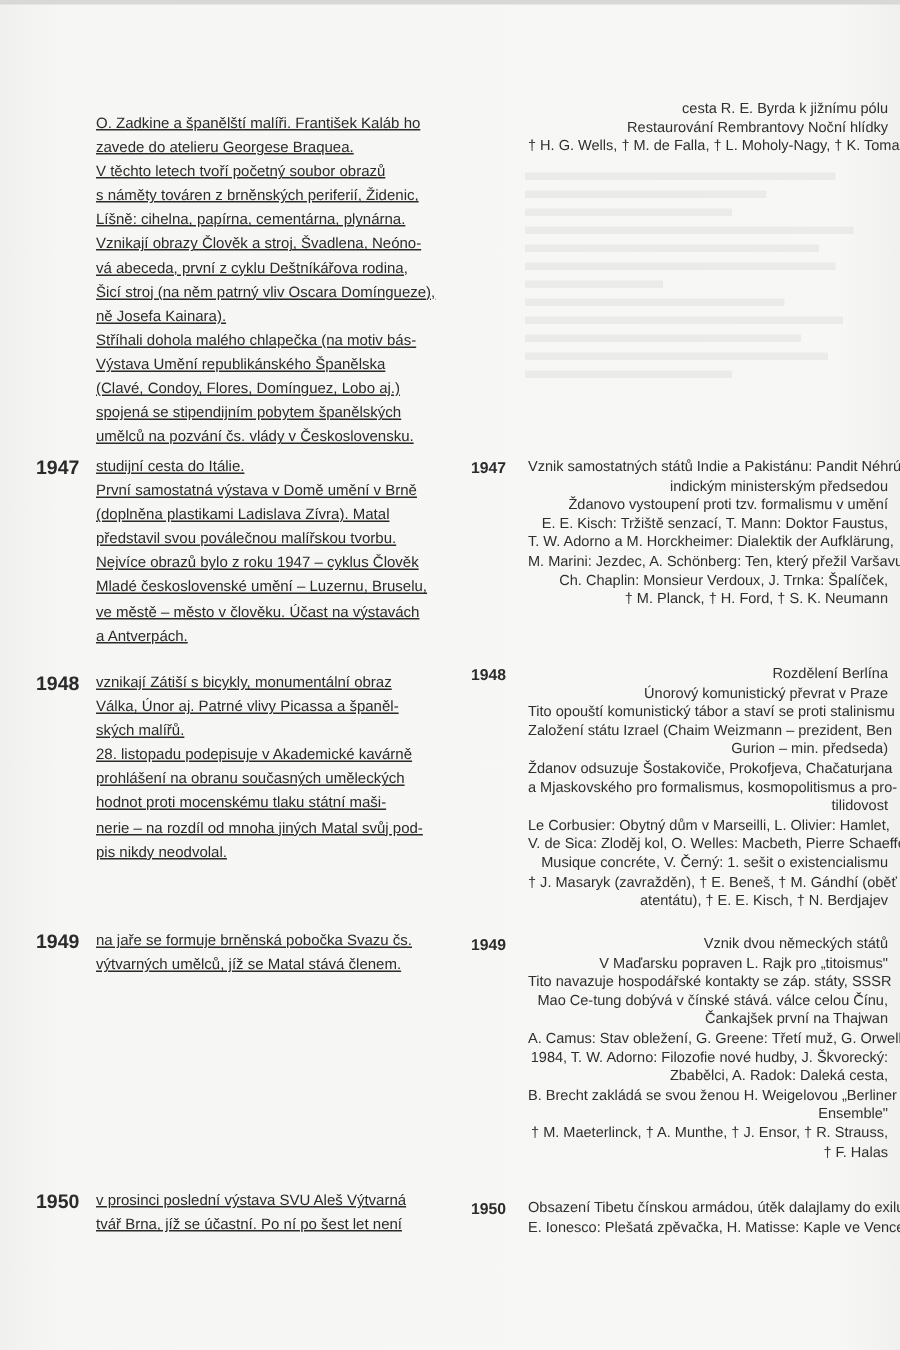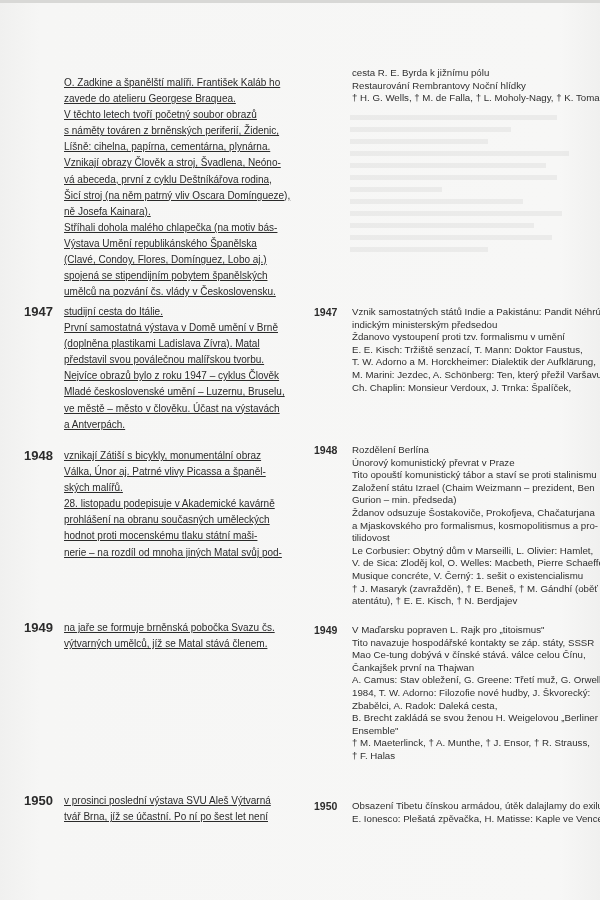--- a/index.html
+++ b/index.html
@@ -25,21 +25,21 @@
     .left-col .year { left: 0; }
     .left-col .text {
       position: absolute; left: 40px; width: 237px;
       font-size: 10px; line-height: 16.1px; color: #2b2b2b;
       text-align: justify;
       text-decoration: underline;
     }
     .right-col .year { font-size: 10.5px; line-height: 13px; left: 4px; }
     .right-col .text {
       position: absolute; left: 42px; width: 240px;
-      font-size: 9.7px; line-height: 12.6px; color: #2f2f2f;
+      font-size: 9.7px; line-height: 12.6px; color: #2f2f2f; text-align: right;
     }
     .line { display: block; white-space: nowrap; }
     .page-number {
       position: absolute; left: 24px; top: 912px;
       font-size: 10px; color: #333;
     }
     .ghost {
       position: absolute; left: 350px; top: 108px; width: 230px; height: 180px;
       opacity: 0.12;
     }
@@ -103,20 +103,21 @@
     <div class="entry" style="top:448px;">
       <div class="year">1948</div>
       <div class="text">
         <span class="line">vznikají Zátiší s bicykly, monumentální obraz</span>
         <span class="line">Válka, Únor aj. Patrné vlivy Picassa a španěl-</span>
         <span class="line">ských malířů.</span>
         <span class="line">28. listopadu podepisuje v Akademické kavárně</span>
         <span class="line">prohlášení na obranu současných uměleckých</span>
         <span class="line">hodnot proti mocenskému tlaku státní maši-</span>
         <span class="line">nerie – na rozdíl od mnoha jiných Matal svůj pod-</span>
+        <span class="line">pis nikdy neodvolal.</span>
       </div>
     </div>
 
     <div class="entry" style="top:620px;">
       <div class="year">1949</div>
       <div class="text">
         <span class="line">na jaře se formuje brněnská pobočka Svazu čs.</span>
         <span class="line">výtvarných umělců, jíž se Matal stává členem.</span>
       </div>
     </div>
@@ -142,20 +143,21 @@
     <div class="entry" style="top:306px;">
       <div class="year">1947</div>
       <div class="text">
         <span class="line">Vznik samostatných států Indie a Pakistánu: Pandit Néhrú</span>
         <span class="line">indickým ministerským předsedou</span>
         <span class="line">Ždanovo vystoupení proti tzv. formalismu v umění</span>
         <span class="line">E. E. Kisch: Tržiště senzací, T. Mann: Doktor Faustus,</span>
         <span class="line">T. W. Adorno a M. Horckheimer: Dialektik der Aufklärung,</span>
         <span class="line">M. Marini: Jezdec, A. Schönberg: Ten, který přežil Varšavu,</span>
         <span class="line">Ch. Chaplin: Monsieur Verdoux, J. Trnka: Špalíček,</span>
+        <span class="line">† M. Planck, † H. Ford, † S. K. Neumann</span>
       </div>
     </div>
 
     <div class="entry" style="top:444px;">
       <div class="year">1948</div>
       <div class="text">
         <span class="line">Rozdělení Berlína</span>
         <span class="line">Únorový komunistický převrat v Praze</span>
         <span class="line">Tito opouští komunistický tábor a staví se proti stalinismu</span>
         <span class="line">Založení státu Izrael (Chaim Weizmann – prezident, Ben</span>
@@ -167,20 +169,21 @@
         <span class="line">V. de Sica: Zloděj kol, O. Welles: Macbeth, Pierre Schaeffer:</span>
         <span class="line">Musique concréte, V. Černý: 1. sešit o existencialismu</span>
         <span class="line">† J. Masaryk (zavražděn), † E. Beneš, † M. Gándhí (oběť</span>
         <span class="line">atentátu), † E. E. Kisch, † N. Berdjajev</span>
       </div>
     </div>
 
     <div class="entry" style="top:624px;">
       <div class="year">1949</div>
       <div class="text">
+        <span class="line">Vznik dvou německých států</span>
         <span class="line">V Maďarsku popraven L. Rajk pro „titoismus"</span>
         <span class="line">Tito navazuje hospodářské kontakty se záp. státy, SSSR</span>
         <span class="line">Mao Ce-tung dobývá v čínské stává. válce celou Čínu,</span>
         <span class="line">Čankajšek první na Thajwan</span>
         <span class="line">A. Camus: Stav obležení, G. Greene: Třetí muž, G. Orwell:</span>
         <span class="line">1984, T. W. Adorno: Filozofie nové hudby, J. Škvorecký:</span>
         <span class="line">Zbabělci, A. Radok: Daleká cesta,</span>
         <span class="line">B. Brecht zakládá se svou ženou H. Weigelovou „Berliner</span>
         <span class="line">Ensemble"</span>
         <span class="line">† M. Maeterlinck, † A. Munthe, † J. Ensor, † R. Strauss,</span>

